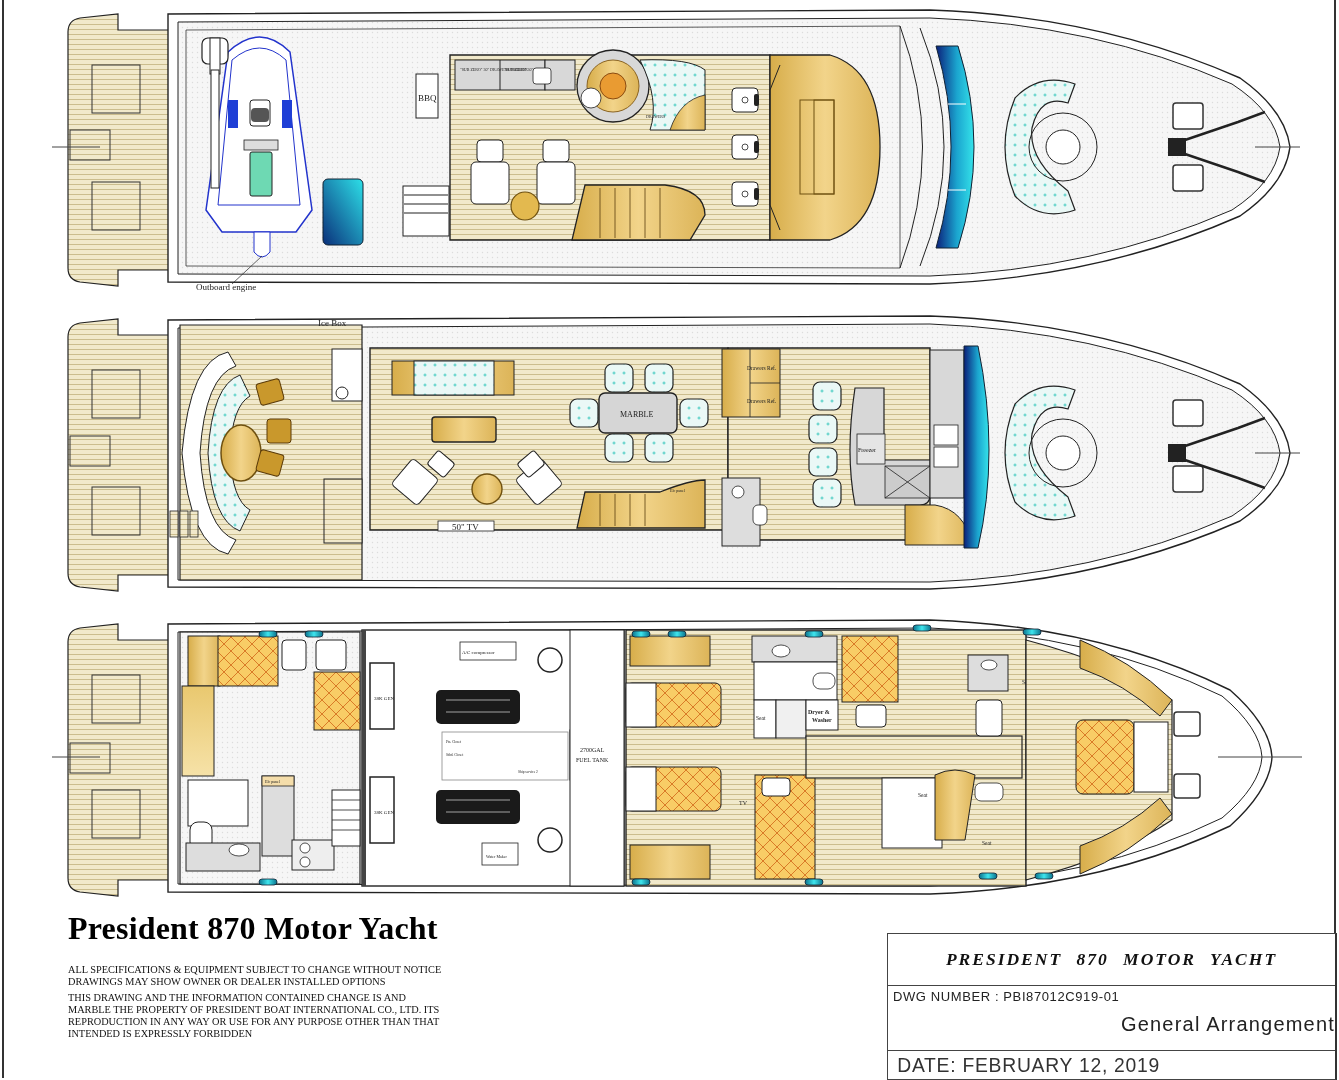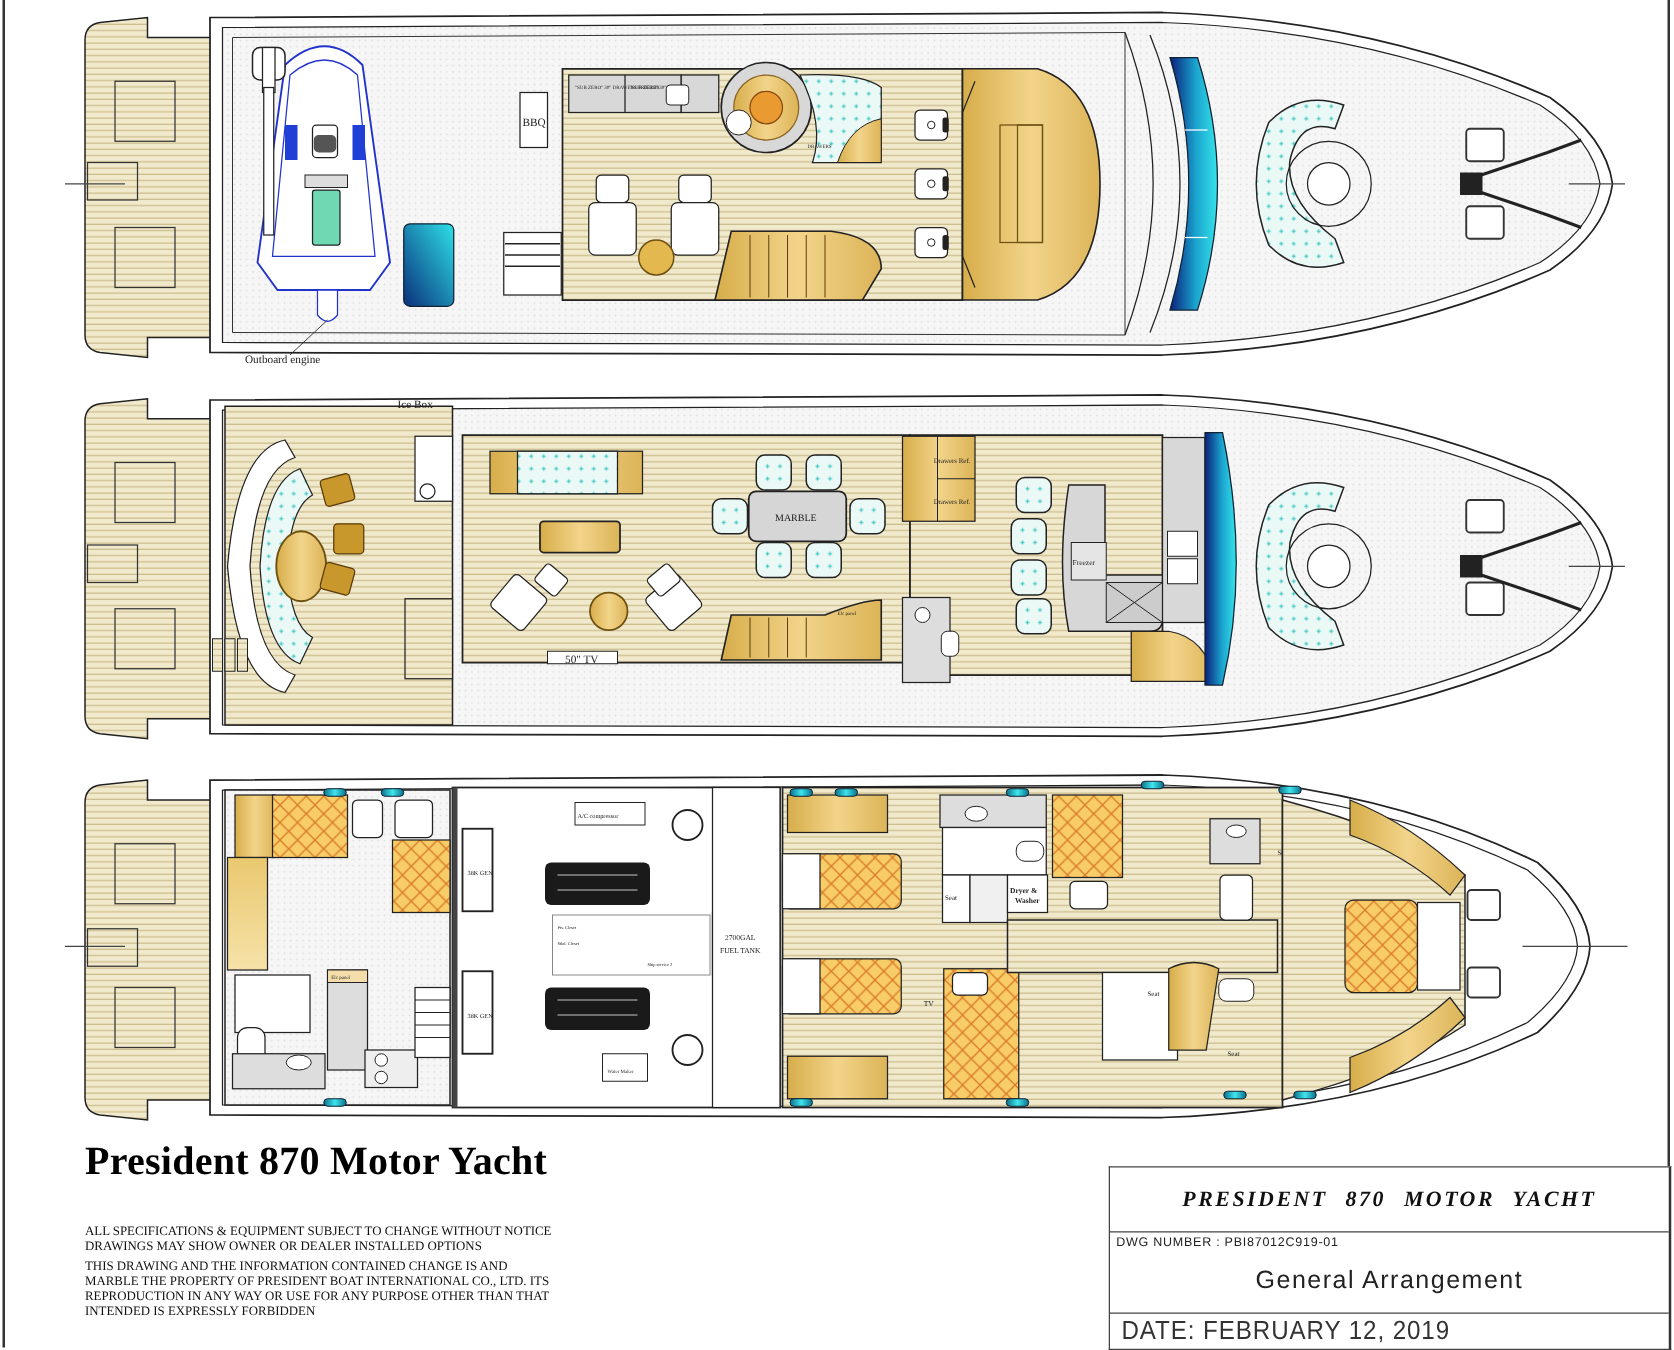--- a/index.html
+++ b/index.html
@@ -3,30 +3,30 @@
 <meta charset="utf-8">
 <style>
   html, body { margin: 0; padding: 0; background: #ffffff; }
   body { width: 1339px; height: 1080px; position: relative; overflow: hidden; font-family: "Liberation Serif", serif; }
   .frame { position: absolute; left: 0; top: 0; width: 1339px; height: 1080px; }
   .frame-border { position: absolute; left: 2px; top: 0; width: 1334px; height: 1078px; border-right: 2px solid #333; border-left: 2px solid #333; box-sizing: border-box; }
   svg.plans { position: absolute; left: 0; top: 0; }
   .svg-label { font-family: "Liberation Serif", serif; fill: #222; }
 
   .main-title { position: absolute; left: 68px; top: 910px; font-family: "Liberation Serif", serif; font-weight: bold; font-size: 32px; color: #000; letter-spacing: 0.2px; white-space: nowrap; }
-  .notes { position: absolute; left: 68px; top: 964px; font-family: "Liberation Serif", serif; font-size: 10.3px; line-height: 12.3px; color: #111; white-space: nowrap; margin-top: 16px; }
+  .notes { position: absolute; left: 68px; top: 964px; font-family: "Liberation Serif", serif; font-size: 10.3px; line-height: 12.3px; color: #111; white-space: nowrap; }
   .notes p { margin: 0 0 3px 0; }
   .notes span { display: block; }
 
   .title-block { position: absolute; left: 887px; top: 933px; width: 450px; height: 147px; border: 1.5px solid #444; border-right: 2px solid #333; box-sizing: border-box; background: #fff; }
   .tb-row { position: absolute; left: 0; right: 0; border-bottom: 1.5px solid #444; box-sizing: border-box; }
   .tb-project { top: 0; height: 52px; display: flex; align-items: center; justify-content: center; font-family: "Liberation Serif", serif; font-style: italic; font-weight: bold; font-size: 17.5px; letter-spacing: 2px; color: #111; word-spacing: 8px; }
   .tb-dwg { top: 52px; height: 65px; }
-  .tb-dwg-num { position: absolute; left: 5px; top: 3px; font-family: "Liberation Sans", sans-serif; font-size: 10px; color: #222; letter-spacing: 0.6px; }
-  .tb-dwg-title { position: absolute; left: 0; right: 0; top: 27px; text-align: center; font-family: "Liberation Sans", sans-serif; font-size: 20px; color: #222; letter-spacing: 1.2px; }
+  .tb-dwg-num { position: absolute; left: 5px; top: 3px; font-family: "Liberation Sans", sans-serif; font-size: 13px; color: #222; letter-spacing: 0.6px; }
+  .tb-dwg-title { position: absolute; left: 0; right: 0; top: 27px; text-align: right; font-family: "Liberation Sans", sans-serif; font-size: 20px; color: #222; letter-spacing: 1.2px; }
   .tb-date { top: 117px; height: 28px; border-bottom: none; font-family: "Liberation Sans", sans-serif; font-size: 21px; color: #333; padding-left: 10px; line-height: 28px; letter-spacing: 0.8px; transform: scaleX(0.92); transform-origin: left center; }
 </style>
 </head>
 <body>
 
 <div class="frame">
   <div class="frame-border"></div>
 
   <svg class="plans" width="1339" height="900" viewBox="0 0 1339 900">
     <defs>

